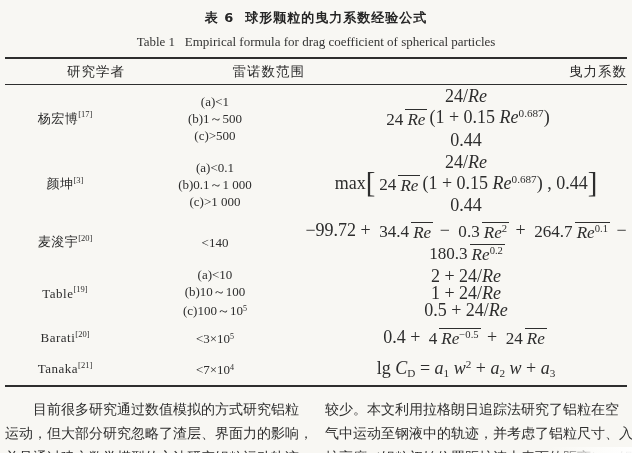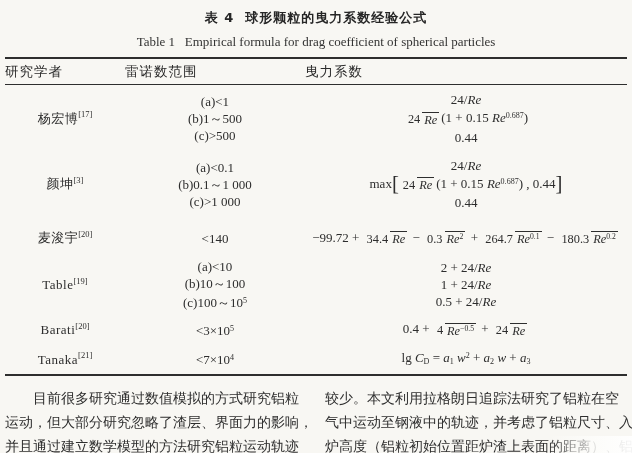--- a/index.html
+++ b/index.html
@@ -27,37 +27,37 @@
   .dtable{
     margin:7px 5px 0 5px;
     border-top:2px solid #2e2e2e;
   }
   .thead{
     display:grid;grid-template-columns:120px 180px 1fr;
     align-items:center;min-height:25px;
     border-bottom:1.2px solid #2e2e2e;
     font-size:13.5px;letter-spacing:1px;color:#2b2b2b;
   }
-  .hcell{text-align:left;}
+  .hcell{text-align:right;}
   .tbody{border-bottom:2px solid #2e2e2e;padding:2px 0 3px 0;}
   .trow{
     display:grid;grid-template-columns:120px 180px 1fr;
     align-items:center;
   }
   .trow:nth-child(1){min-height:63px;}
   .trow:nth-child(2){min-height:68px;}
   .trow:nth-child(3){min-height:40px;}
   .trow:nth-child(4){min-height:53px;}
   .trow:nth-child(5){min-height:36px;}
   .trow:nth-child(6){min-height:23px;}
   .tcell{text-align:center;font-size:13px;color:#2d2d2d;}
   .scholar-name{letter-spacing:0.5px;margin-top:12px;}
   .ref-sup{font-size:8.5px;vertical-align:super;letter-spacing:0;}
   .fline{line-height:17px;}
-  .formula-cell .fline{font-size:13px;}
+  .formula-cell .fline{font-size:18px;}
   .fline.hasfrac{line-height:normal;padding:2px 0;}
 
   
   .tk-it{font-style:italic;}
   .tk-sup{font-size:0.62em;vertical-align:0.55em;}
   .tk-sub{font-size:0.62em;vertical-align:-0.25em;}
   .tk-big{font-size:1.6em;font-weight:400;vertical-align:-0.1em;line-height:0;}
   .frac{
     display:inline-flex;flex-direction:row;align-items:center;
     vertical-align:middle;line-height:1.15;margin:0 2px;font-size:0.95em;
@@ -79,21 +79,21 @@
     position:absolute;right:-5px;bottom:-3px;width:86px;height:26px;
     background:linear-gradient(90deg,rgba(250,250,247,0) 0%,rgba(253,253,251,0.85) 55%,rgba(255,255,255,0.95) 100%);
     pointer-events:none;
   }
 </style>
 </head>
 <body>
 
 <div class="page">
 
-  <div class="title-cn">表 4  球形颗粒的曳力系数经验公式</div>
+  <div class="title-cn">表 6  球形颗粒的曳力系数经验公式</div>
   <div class="title-en">Table 1   Empirical formula for drag coefficient of spherical particles</div>
 
   <div class="dtable">
     <div class="thead">
       <div class="hcell">研究学者</div>
       <div class="hcell">雷诺数范围</div>
       <div class="hcell">曳力系数</div>
     </div>
     <div class="tbody">
         <div class="trow">

